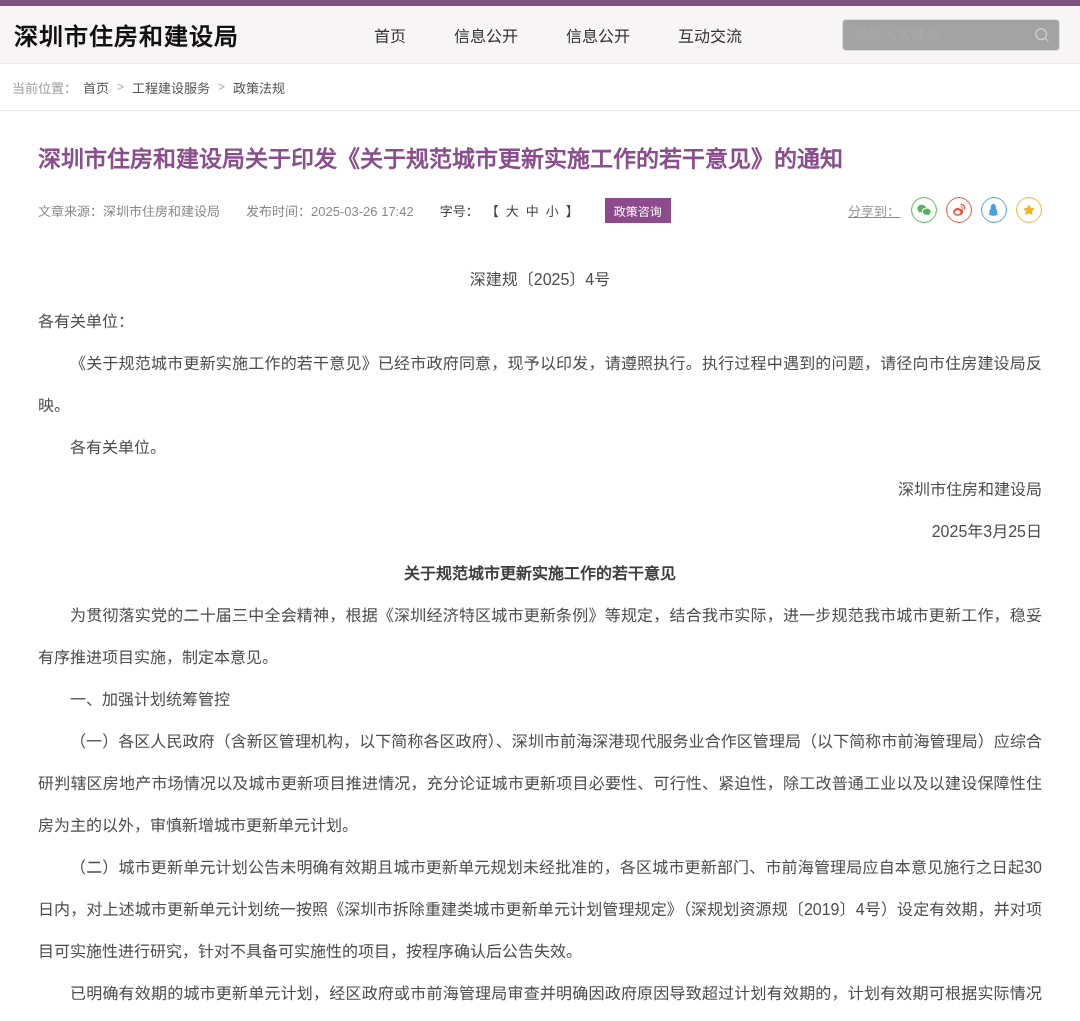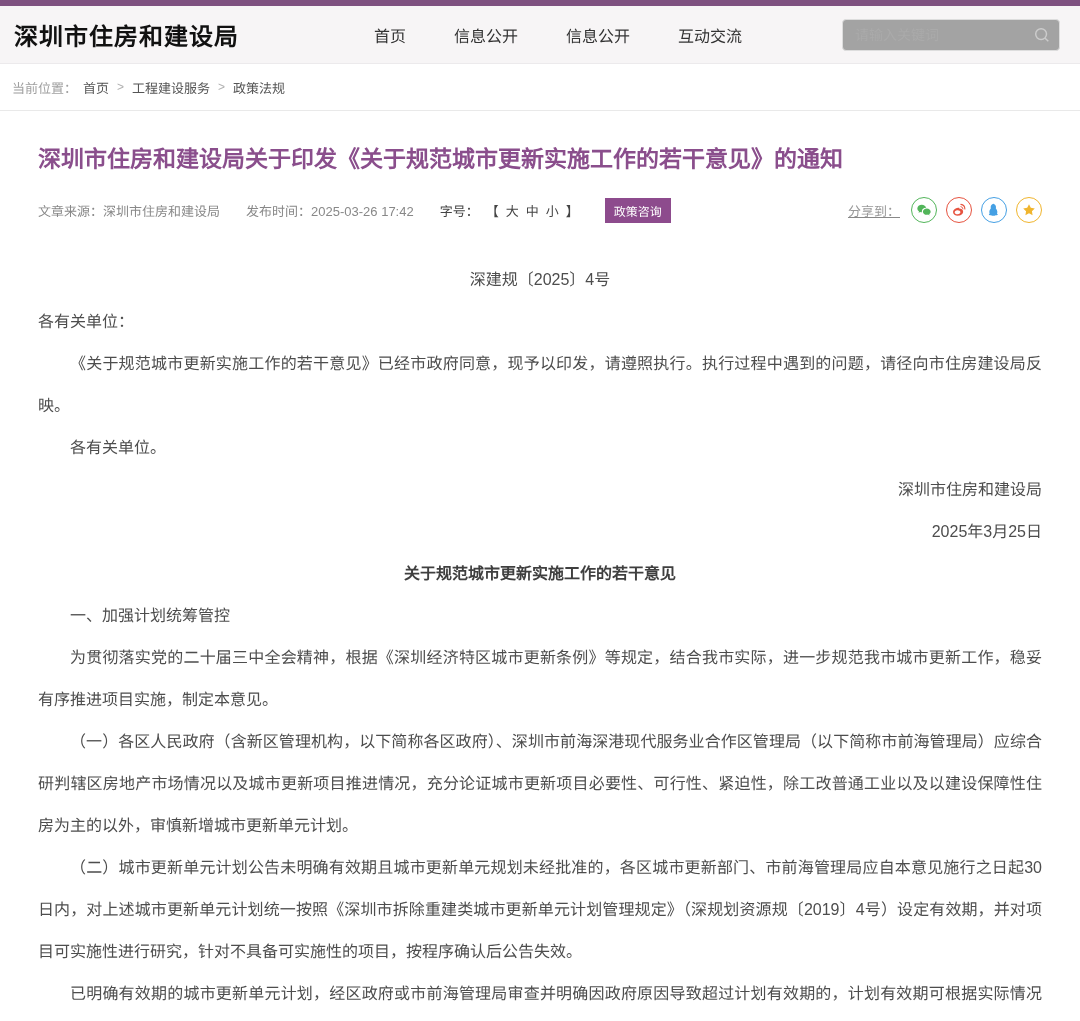--- a/index.html
+++ b/index.html
@@ -152,20 +152,20 @@
   </div>
 
   <div class="doc">
     <p class="blk-center">深建规〔2025〕4号</p>
     <p class="blk-left">各有关单位：</p>
     <p class="blk-indent">《关于规范城市更新实施工作的若干意见》已经市政府同意，现予以印发，请遵照执行。执行过程中遇到的问题，请径向市住房建设局反映。</p>
     <p class="blk-indent">各有关单位。</p>
     <p class="blk-right">深圳市住房和建设局</p>
     <p class="blk-right">2025年3月25日</p>
     <p class="blk-center-bold">关于规范城市更新实施工作的若干意见</p>
+    <p class="blk-indent">为贯彻落实党的二十届三中全会精神，根据《深圳经济特区城市更新条例》等规定，结合我市实际，进一步规范我市城市更新工作，稳妥有序推进项目实施，制定本意见。</p>
     <p class="blk-indent">一、加强计划统筹管控</p>
-    <p class="blk-indent">为贯彻落实党的二十届三中全会精神，根据《深圳经济特区城市更新条例》等规定，结合我市实际，进一步规范我市城市更新工作，稳妥有序推进项目实施，制定本意见。</p>
     <p class="blk-indent">（一）各区人民政府（含新区管理机构，以下简称各区政府）、深圳市前海深港现代服务业合作区管理局（以下简称市前海管理局）应综合研判辖区房地产市场情况以及城市更新项目推进情况，充分论证城市更新项目必要性、可行性、紧迫性，除工改普通工业以及以建设保障性住房为主的以外，审慎新增城市更新单元计划。</p>
     <p class="blk-indent">（二）城市更新单元计划公告未明确有效期且城市更新单元规划未经批准的，各区城市更新部门、市前海管理局应自本意见施行之日起30日内，对上述城市更新单元计划统一按照《深圳市拆除重建类城市更新单元计划管理规定》（深规划资源规〔2019〕4号）设定有效期，并对项目可实施性进行研究，针对不具备可实施性的项目，按程序确认后公告失效。</p>
     <p class="blk-indent">已明确有效期的城市更新单元计划，经区政府或市前海管理局审查并明确因政府原因导致超过计划有效期的，计划有效期可根据实际情况从本意见施行之日起或原城市更新单元计划有效期截止之日起顺延，单次顺延时间不超过1年。</p>
   </div>
 
 </div>
 
 </body></html>

